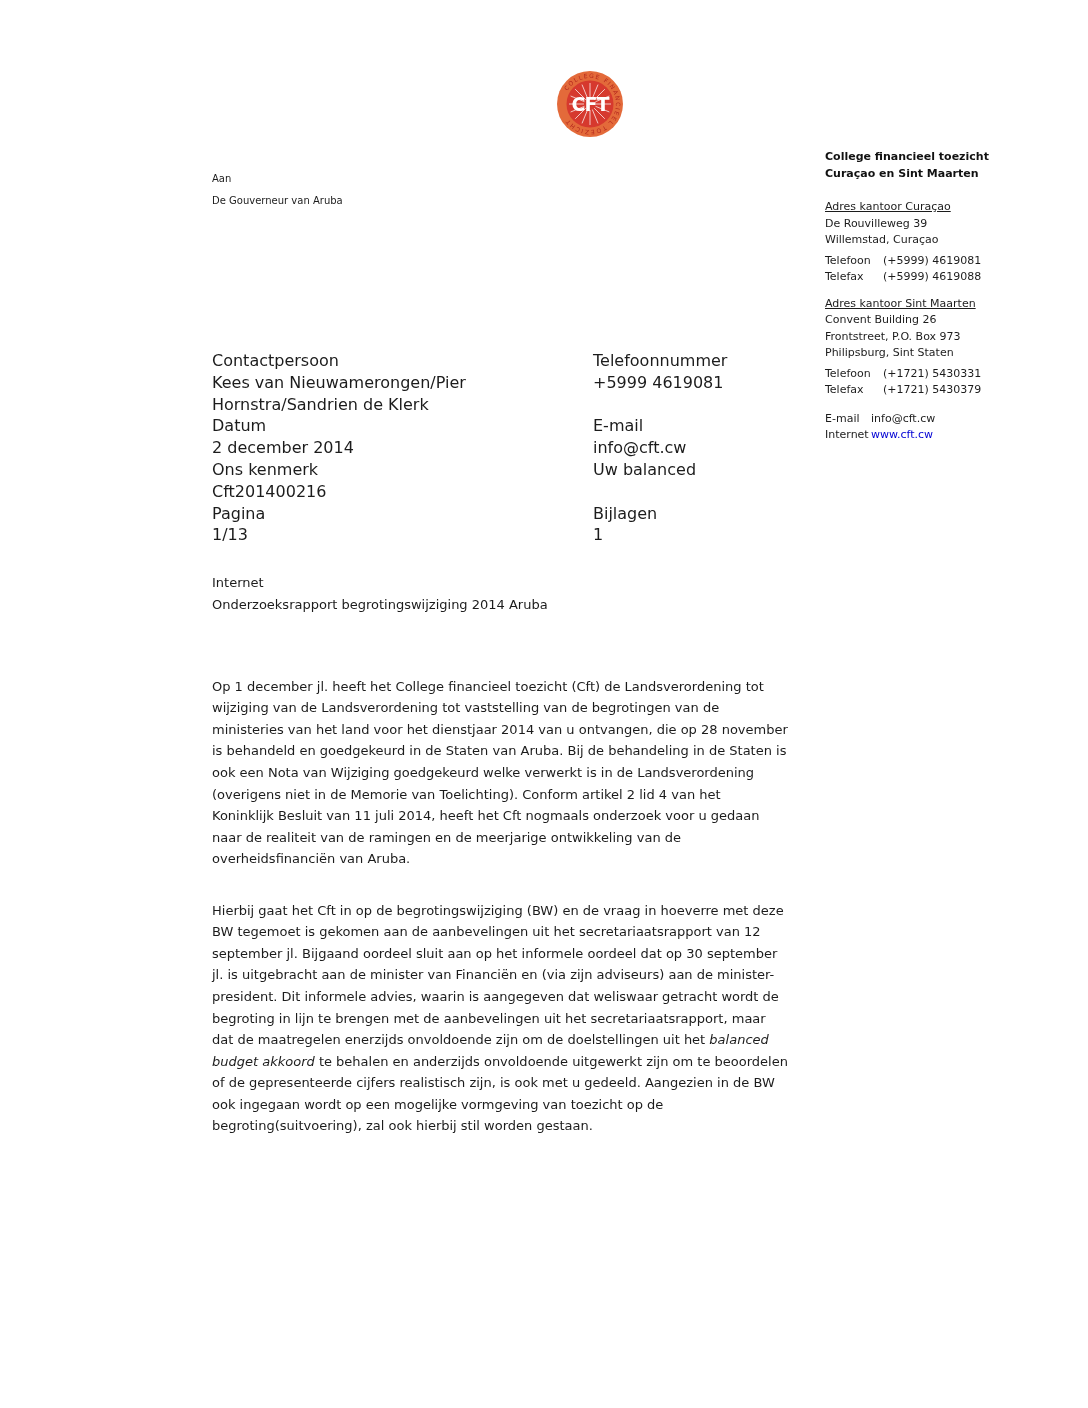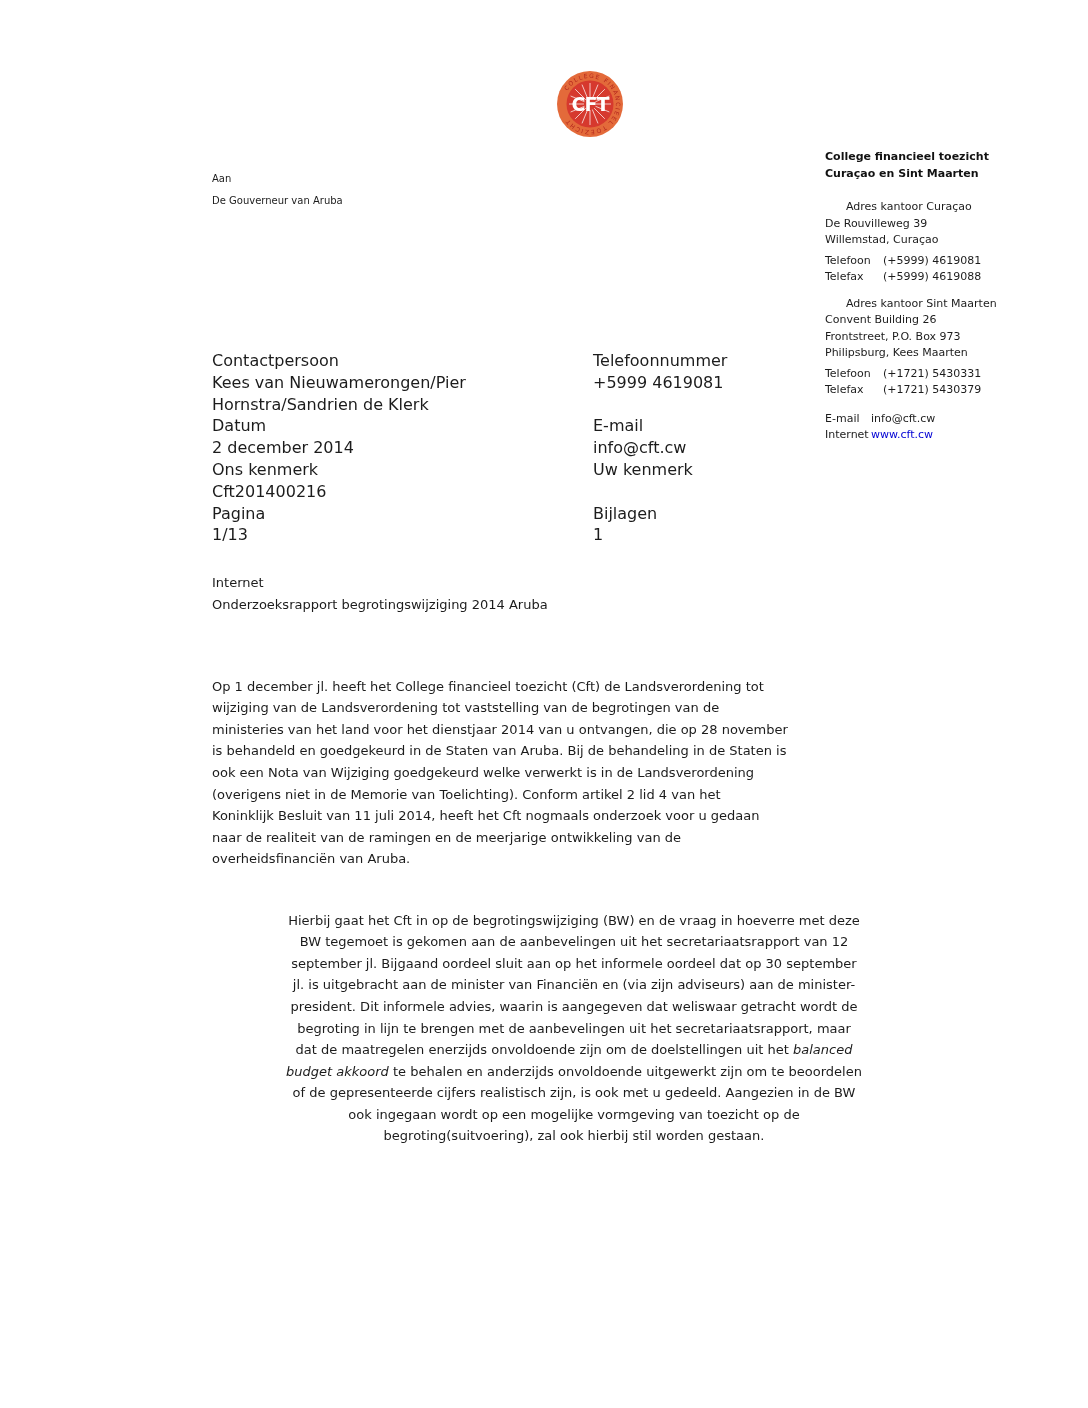--- a/index.html
+++ b/index.html
@@ -6,40 +6,40 @@
   .page{
     position:relative;width:1088px;height:1408px;background:#ffffff;
     font-family:"DejaVu Sans","Liberation Sans",sans-serif;color:#1c1c1c;
     overflow:hidden;
   }
   
   .logo{position:absolute;left:556px;top:70px;width:68px;height:68px;}
   
   .sidebar{position:absolute;left:825px;top:149px;width:215px;font-size:11px;line-height:16.5px;color:#1c1c1c;}
   .org{font-weight:bold;margin-bottom:17px;color:#111;}
-  .office-heading{margin-left:21px;}
+  .office-heading{text-decoration:underline;}
   .phones{margin-top:4px;}
   .phone-row{display:flex;}
   .phone-row .plbl{width:58px;flex:0 0 58px;}
   .office-sm{margin-top:10px;}
   .contact-rows{margin-top:12px;}
   .email-row{display:flex;}
   .email-row .clbl{width:46px;flex:0 0 46px;}
   .link{color:#0000d4;cursor:pointer;}
   
   .recipient{position:absolute;left:212px;top:168px;font-size:10px;line-height:22px;}
   
   .fields{position:absolute;left:212px;top:350px;display:grid;grid-template-columns:381px auto;font-size:16px;line-height:21.8px;}
   .f-value{white-space:pre-line;min-height:21.8px;}
   
   .subject{position:absolute;left:212px;top:572px;font-size:13px;line-height:22px;}
   
   .body-text{position:absolute;left:212px;top:654px;width:724px;font-size:13px;line-height:21.6px;white-space:pre-line;}
   .body-text p{margin:0;}
-  .body-text p + p{margin-top:18px;text-align:center;}
+  .body-text p + p{margin-top:8px;}
   .em{font-style:italic;}
 </style>
 </head>
 <body>
 
 <div class="page">
 
   <div class="logo">
     <svg viewBox="0 0 68 68" width="68" height="68" aria-hidden="true">
       <circle cx="34" cy="34" r="33" fill="#e36a3a"></circle>
@@ -89,21 +89,21 @@
           <span class="plbl">Telefax</span>
           <span>(+5999) 4619088</span>
         </div>
       </div>
     </div>
 
     <div class="office office-sm">
       <div class="office-heading">Adres kantoor Sint Maarten</div>
       <div>Convent Building 26</div>
       <div>Frontstreet, P.O. Box 973</div>
-      <div>Philipsburg, Kees Maarten</div>
+      <div>Philipsburg, Sint Staten</div>
       <div class="phones">
         <div class="phone-row">
           <span class="plbl">Telefoon</span>
           <span>(+1721) 5430331</span>
         </div>
         <div class="phone-row">
           <span class="plbl">Telefax</span>
           <span>(+1721) 5430379</span>
         </div>
       </div>
@@ -142,21 +142,21 @@
     </div>
     <div class="field">
       <div class="f-label">E-mail</div>
       <div class="f-value">info@cft.cw</div>
     </div>
     <div class="field">
       <div class="f-label">Ons kenmerk</div>
       <div class="f-value">Cft201400216</div>
     </div>
     <div class="field">
-      <div class="f-label">Uw kenmerk</div>
+      <div class="f-label">Uw balanced</div>
       <div class="f-value"></div>
     </div>
     <div class="field">
       <div class="f-label">Pagina</div>
       <div class="f-value">1/13</div>
     </div>
     <div class="field">
       <div class="f-label">Bijlagen</div>
       <div class="f-value">1</div>
     </div>

